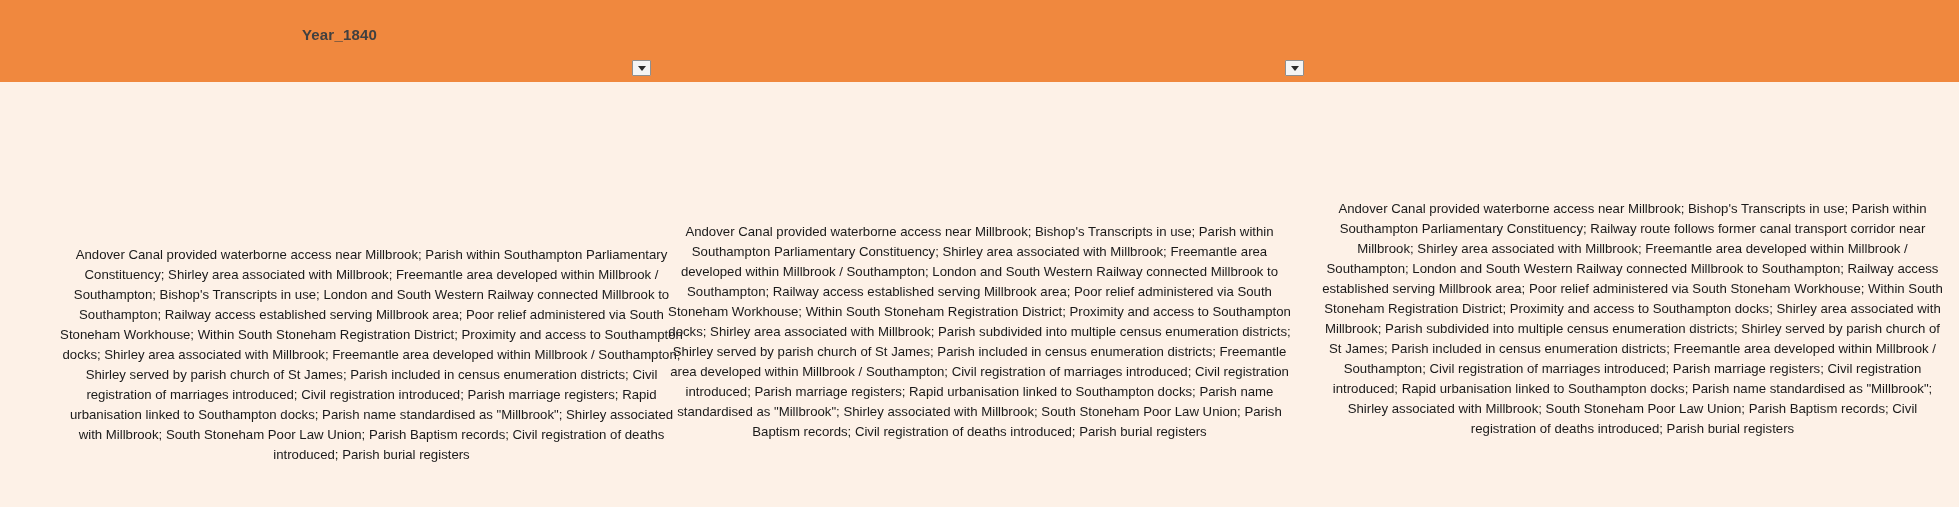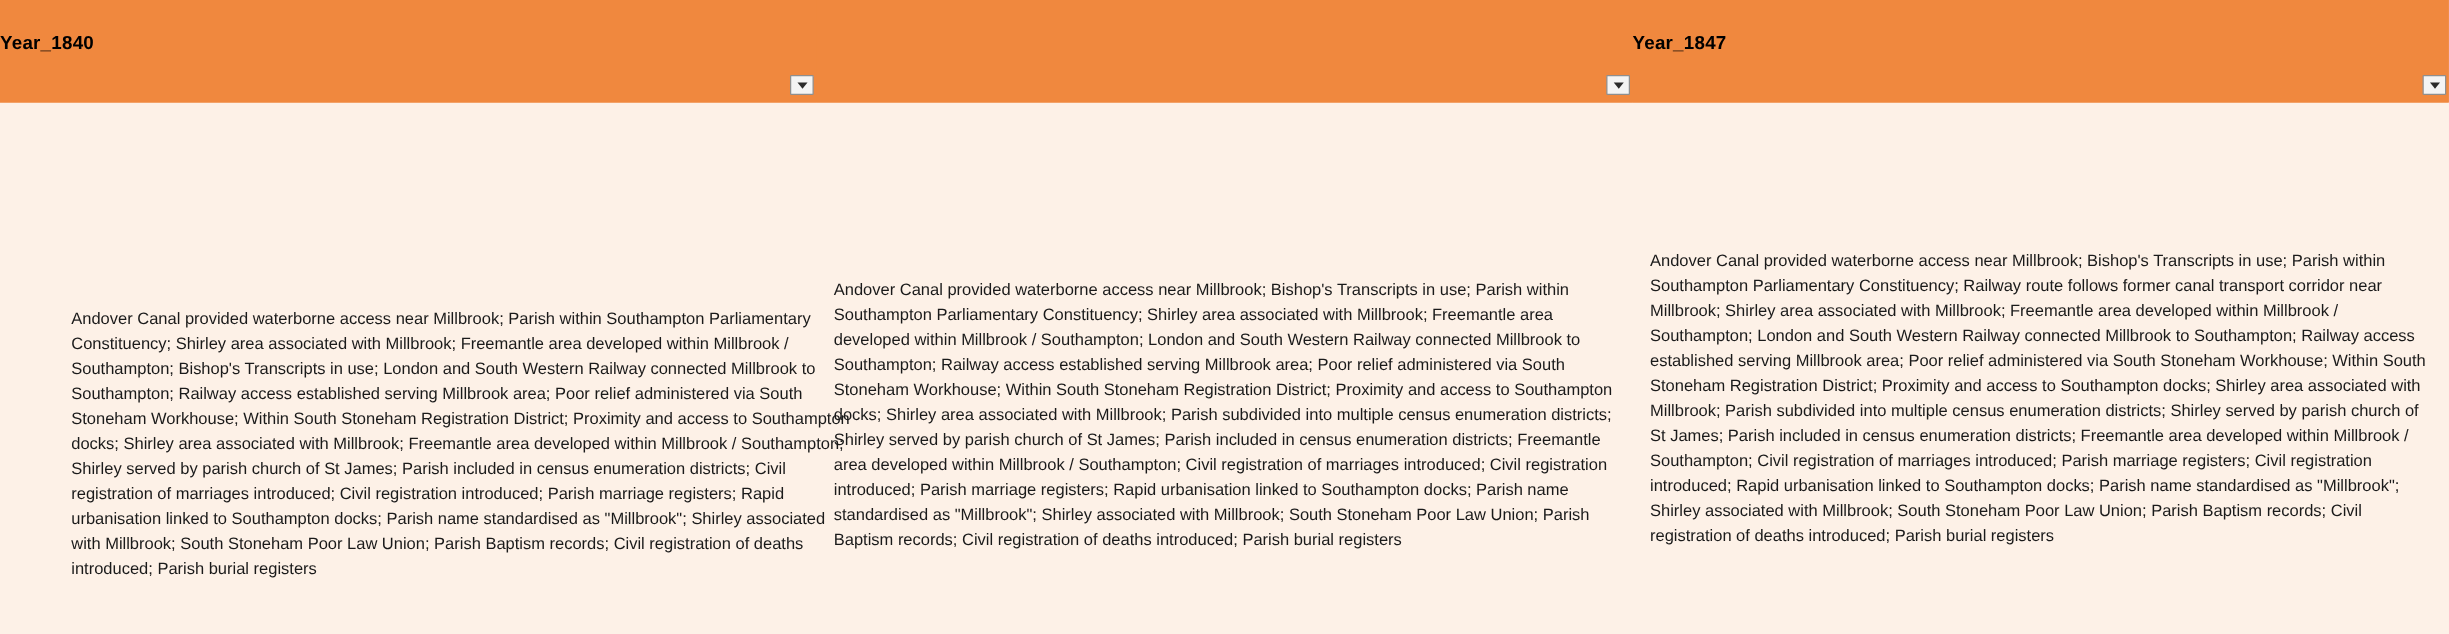--- a/index.html
+++ b/index.html
@@ -58,24 +58,25 @@
     position: absolute;
     left: 0;
     top: 0;
     width: 100%;
     height: 82px;
     background: #f0883e;
   }
 
   .col-title {
     position: absolute;
-    left: 0;
+    left: 13px;
     top: 26px;
     width: 100%;
-    color: #000000;
+    text-align: center;
+    color: #404040;
     font-size: 15px;
     font-weight: bold;
     letter-spacing: 0.2px;
   }
 
   .dropdown-btn {
     position: absolute;
     top: 60px;
     width: 19px;
     height: 16px;
@@ -102,21 +103,21 @@
 
   .cell-body {
     position: absolute;
     left: 0;
     width: 100%;
     box-sizing: border-box;
     padding: 0 12px 0 12px;
     color: #1a1a1a;
     font-size: 13.2px;
     line-height: 20px;
-    text-align: left;
+    text-align: center;
   }
 
   .cell-0 { top: 245px; margin-left: 45px; }
   .cell-1 { top: 222px; }
   .cell-2 { top: 199px; }
 
   .col-1 .cell-body { padding-left: 14px; padding-right: 14px; }
   .col-2 .cell-body { padding-left: 14px; padding-right: 14px; }
 
 </style>
@@ -142,23 +143,17 @@
     <div class="column col-1">
       <div class="col-head">
         <div class="dropdown-btn">
           <span class="caret"></span>
         </div>
       </div>
       <div class="cell-body cell-1">Andover Canal provided waterborne access near Millbrook; Bishop's Transcripts in use; Parish within Southampton Parliamentary Constituency; Shirley area associated with Millbrook; Freemantle area developed within Millbrook / Southampton; London and South Western Railway connected Millbrook to Southampton; Railway access established serving Millbrook area; Poor relief administered via South Stoneham Workhouse; Within South Stoneham Registration District; Proximity and access to Southampton docks; Shirley area associated with Millbrook; Parish subdivided into multiple census enumeration districts; Shirley served by parish church of St James; Parish included in census enumeration districts; Freemantle area developed within Millbrook / Southampton; Civil registration of marriages introduced; Civil registration introduced; Parish marriage registers; Rapid urbanisation linked to Southampton docks; Parish name standardised as "Millbrook"; Shirley associated with Millbrook; South Stoneham Poor Law Union; Parish Baptism records; Civil registration of deaths introduced; Parish burial registers</div>
     </div>
 
     <div class="column col-2">
-      <div class="col-head">
-        <div class="col-title">Year_1847</div>
-        <div class="dropdown-btn">
-          <span class="caret"></span>
-        </div>
-      </div>
       <div class="cell-body cell-2">Andover Canal provided waterborne access near Millbrook; Bishop's Transcripts in use; Parish within Southampton Parliamentary Constituency; Railway route follows former canal transport corridor near Millbrook; Shirley area associated with Millbrook; Freemantle area developed within Millbrook / Southampton; London and South Western Railway connected Millbrook to Southampton; Railway access established serving Millbrook area; Poor relief administered via South Stoneham Workhouse; Within South Stoneham Registration District; Proximity and access to Southampton docks; Shirley area associated with Millbrook; Parish subdivided into multiple census enumeration districts; Shirley served by parish church of St James; Parish included in census enumeration districts; Freemantle area developed within Millbrook / Southampton; Civil registration of marriages introduced; Parish marriage registers; Civil registration introduced; Rapid urbanisation linked to Southampton docks; Parish name standardised as "Millbrook"; Shirley associated with Millbrook; South Stoneham Poor Law Union; Parish Baptism records; Civil registration of deaths introduced; Parish burial registers</div>
     </div>
 
   </div>
 </div>
 
 </body></html>

